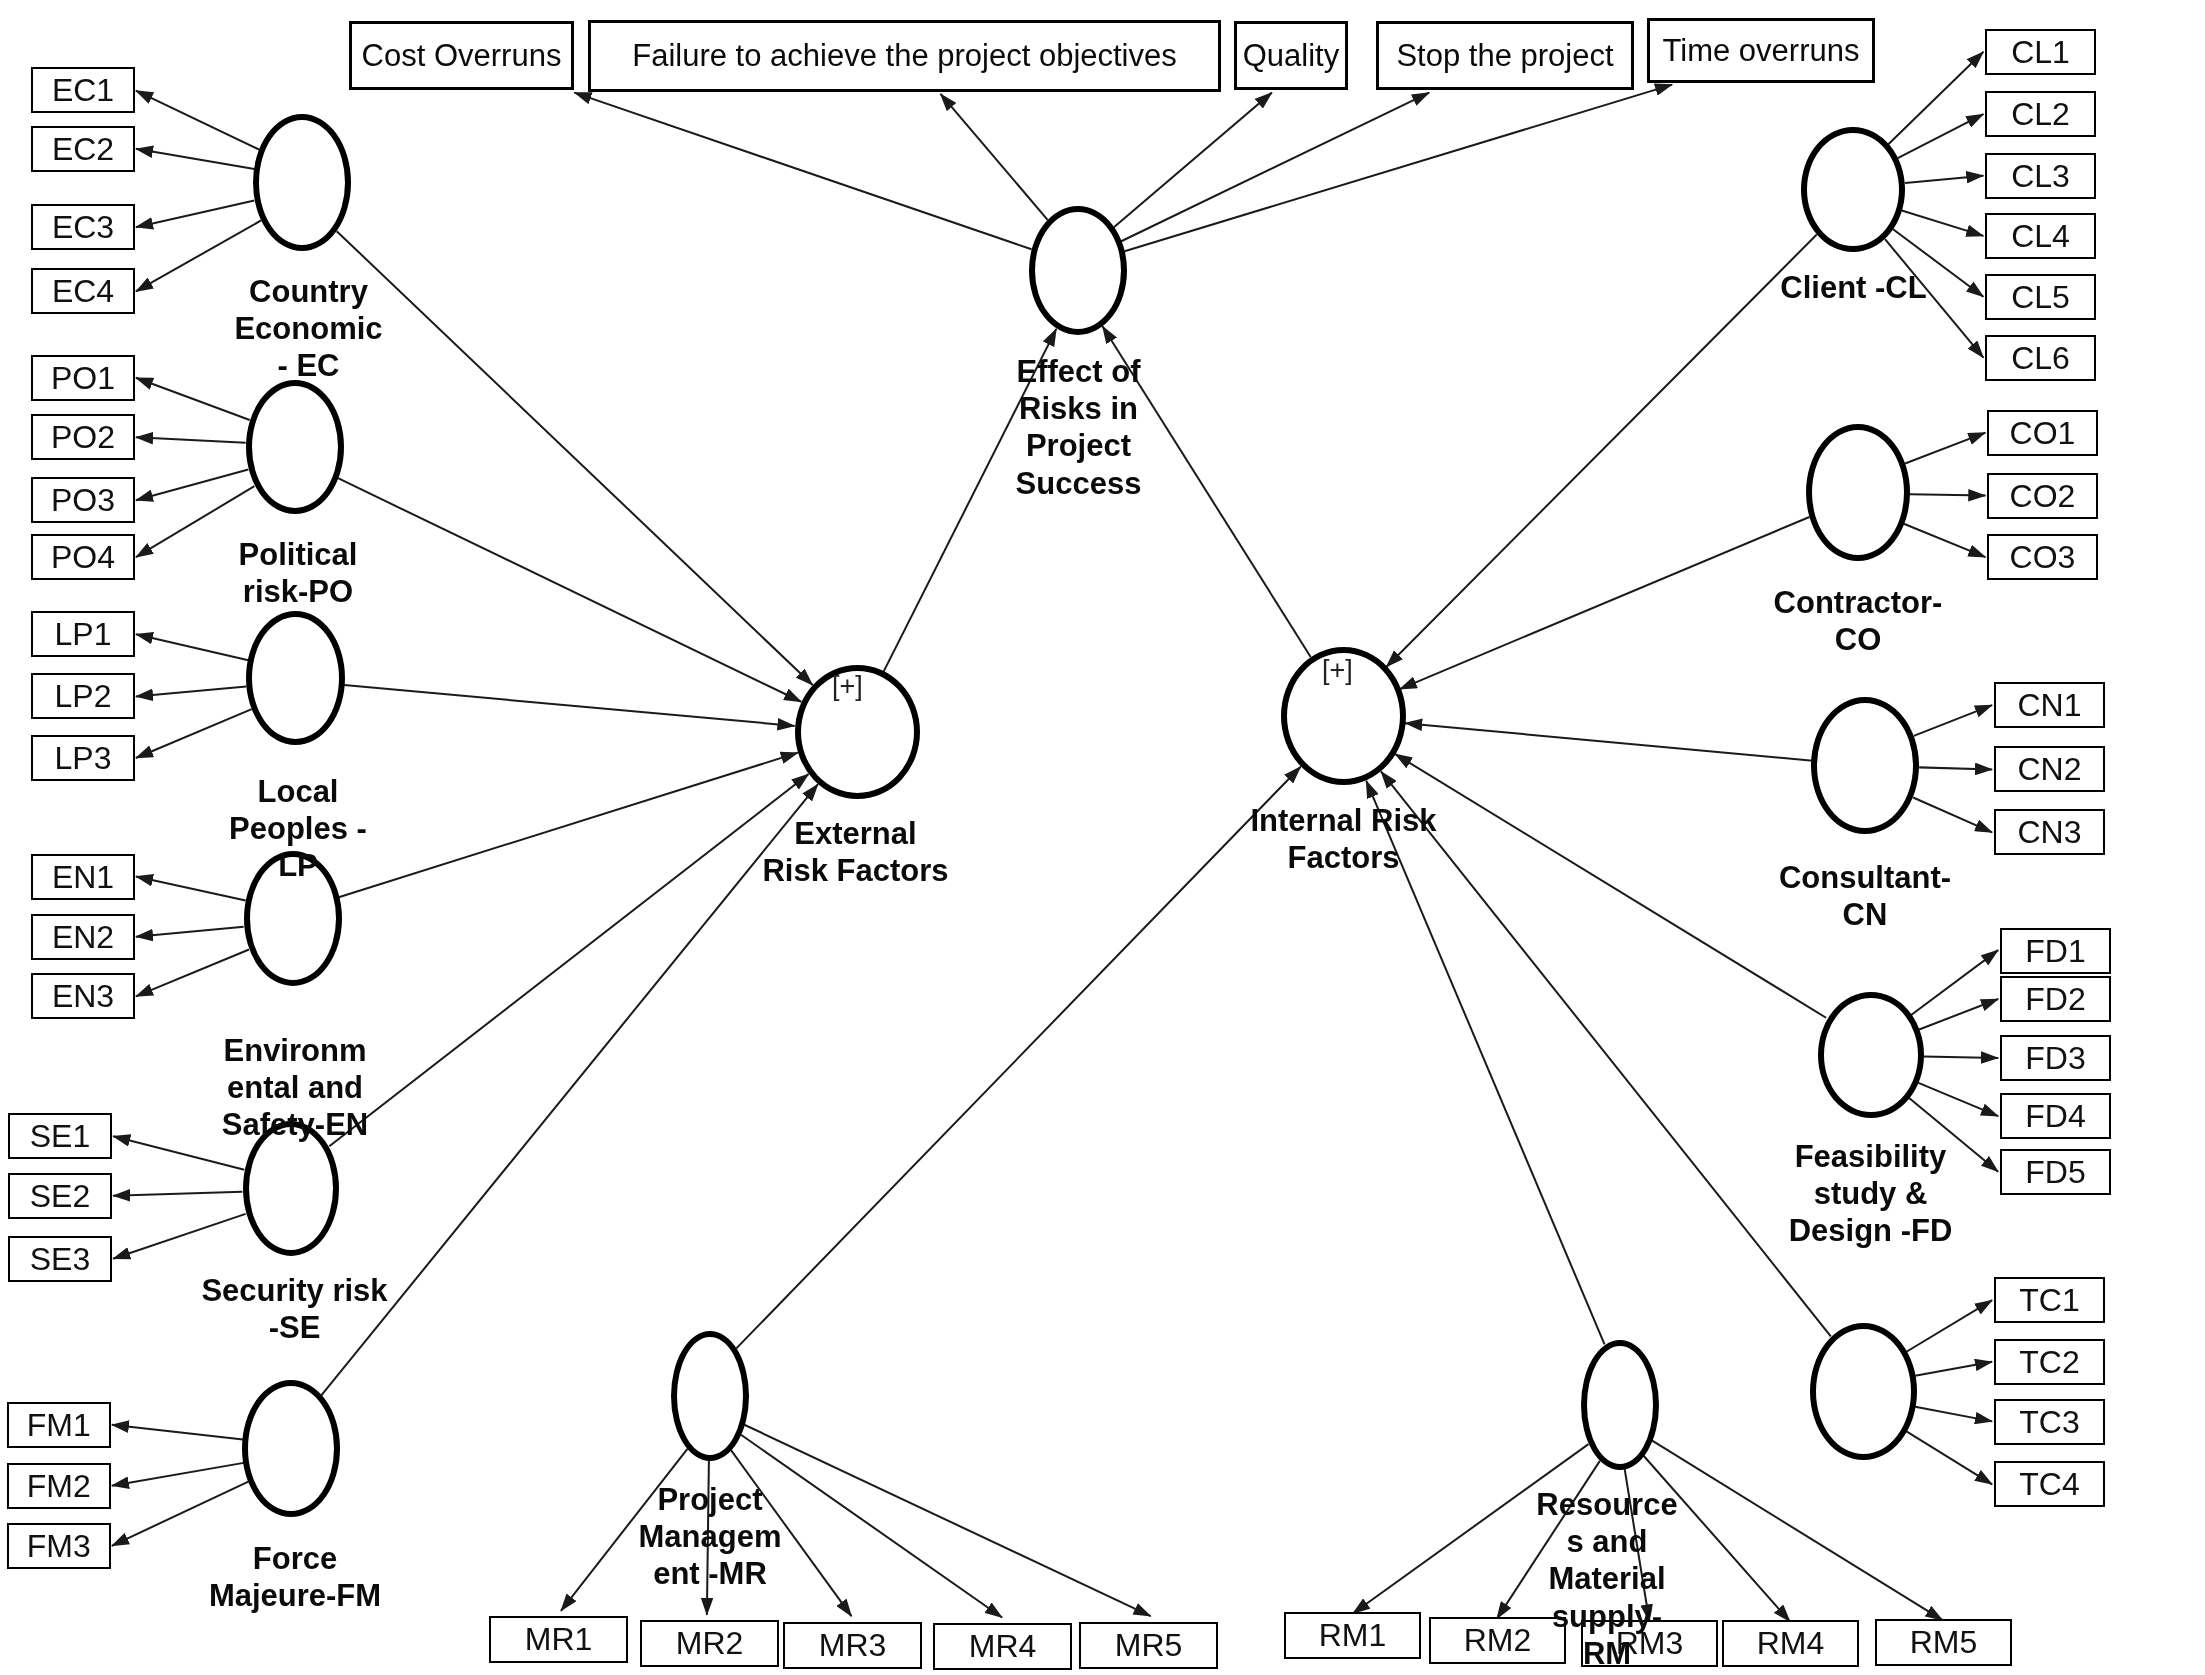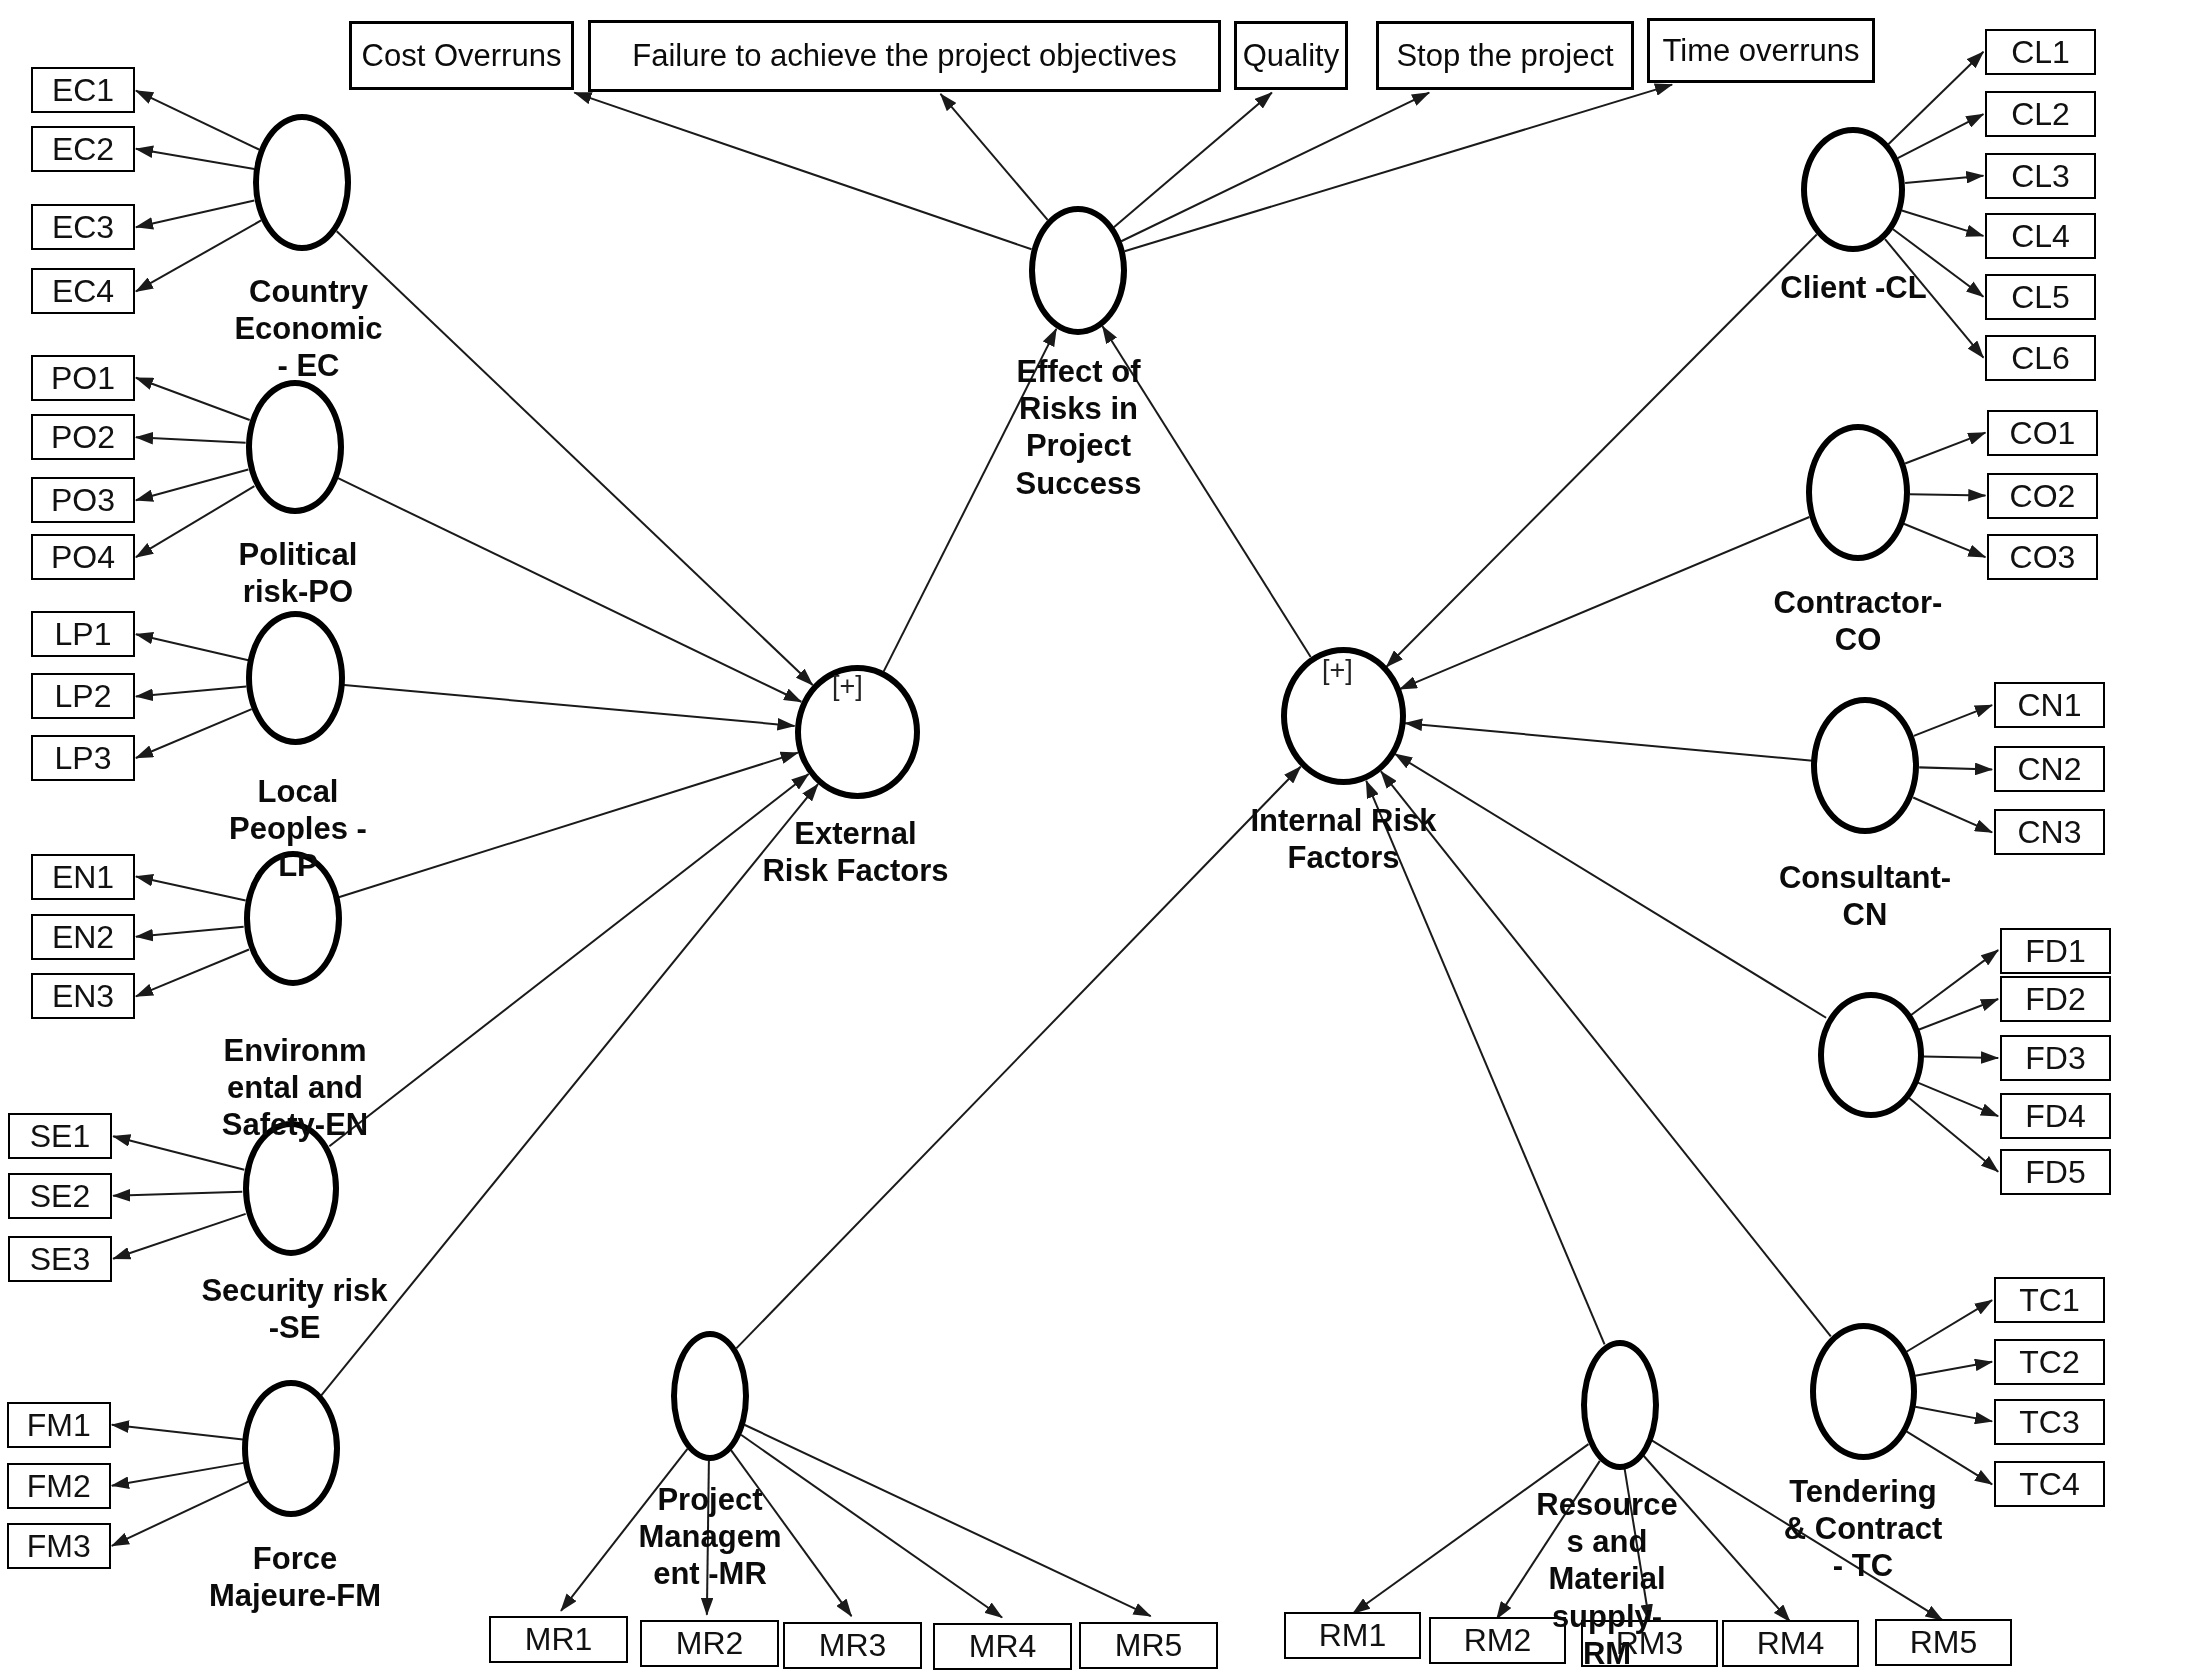--- a/index.html
+++ b/index.html
@@ -195,18 +195,18 @@
   <div class="clabel" style="left:211px;top:773px;width:174px">Local Peoples -LP</div>
   <div class="clabel" style="left:216px;top:1032px;width:158px">Environmental and Safety-EN</div>
   <div class="clabel" style="left:194px;top:1272px;width:201px">Security risk -SE</div>
   <div class="clabel" style="left:208px;top:1540px;width:174px">Force Majeure-FM</div>
   <div class="clabel" style="left:1008px;top:353px;width:141px">Effect of Risks in Project Success</div>
   <div class="clabel" style="left:762px;top:815px;width:187px">External Risk Factors</div>
   <div class="clabel" style="left:1243px;top:802px;width:201px">Internal Risk Factors</div>
   <div class="clabel" style="left:1753px;top:269px;width:201px">Client -CL</div>
   <div class="clabel" style="left:1771px;top:584px;width:174px">Contractor-CO</div>
   <div class="clabel" style="left:1778px;top:859px;width:174px">Consultant-CN</div>
-  <div class="clabel" style="left:1776px;top:1473px;width:174px">Tendering &amp; Contract - TC</div>
+  <div class="clabel" style="left:1787px;top:1138px;width:167px">Feasibility study &amp; Design -FD</div>
   <div class="clabel" style="left:633px;top:1481px;width:154px">Project Management -MR</div>
   <div class="clabel" style="left:1535px;top:1486px;width:144px">Resources and Material supply-RM</div>
 
 </div>
 
 
 </body></html>

